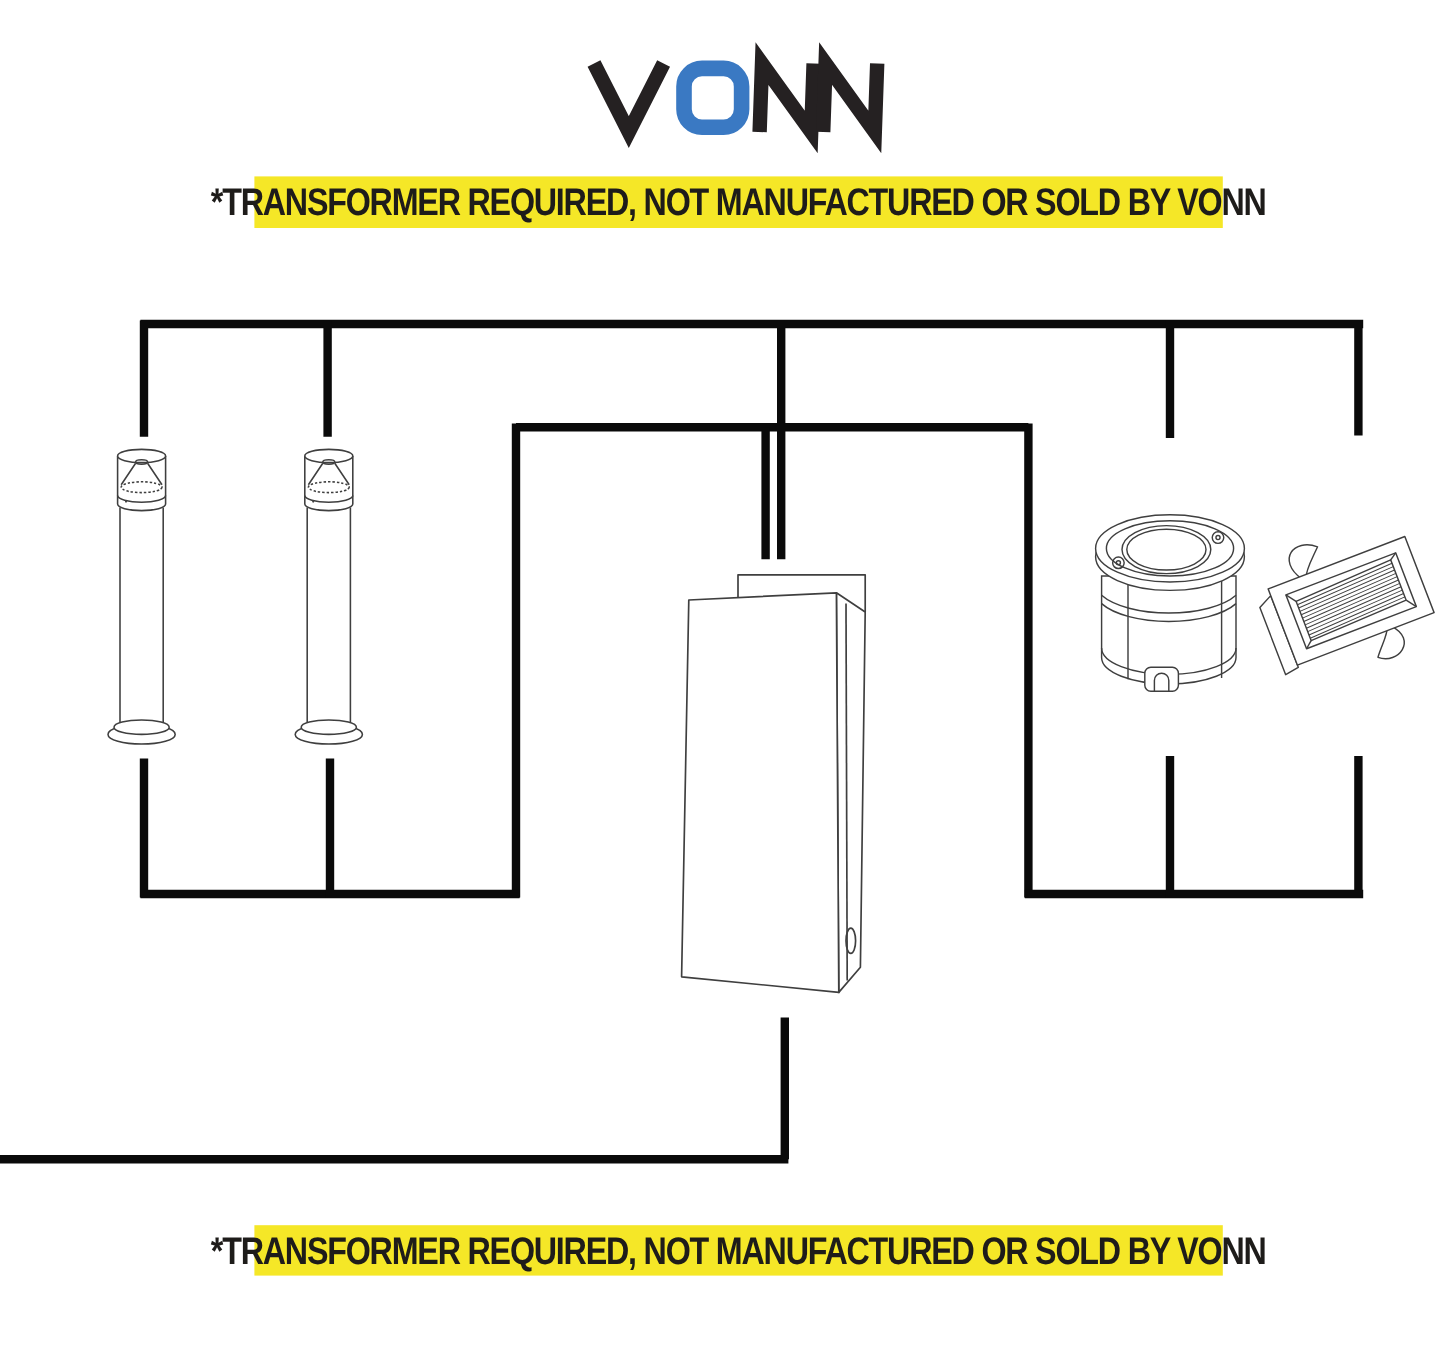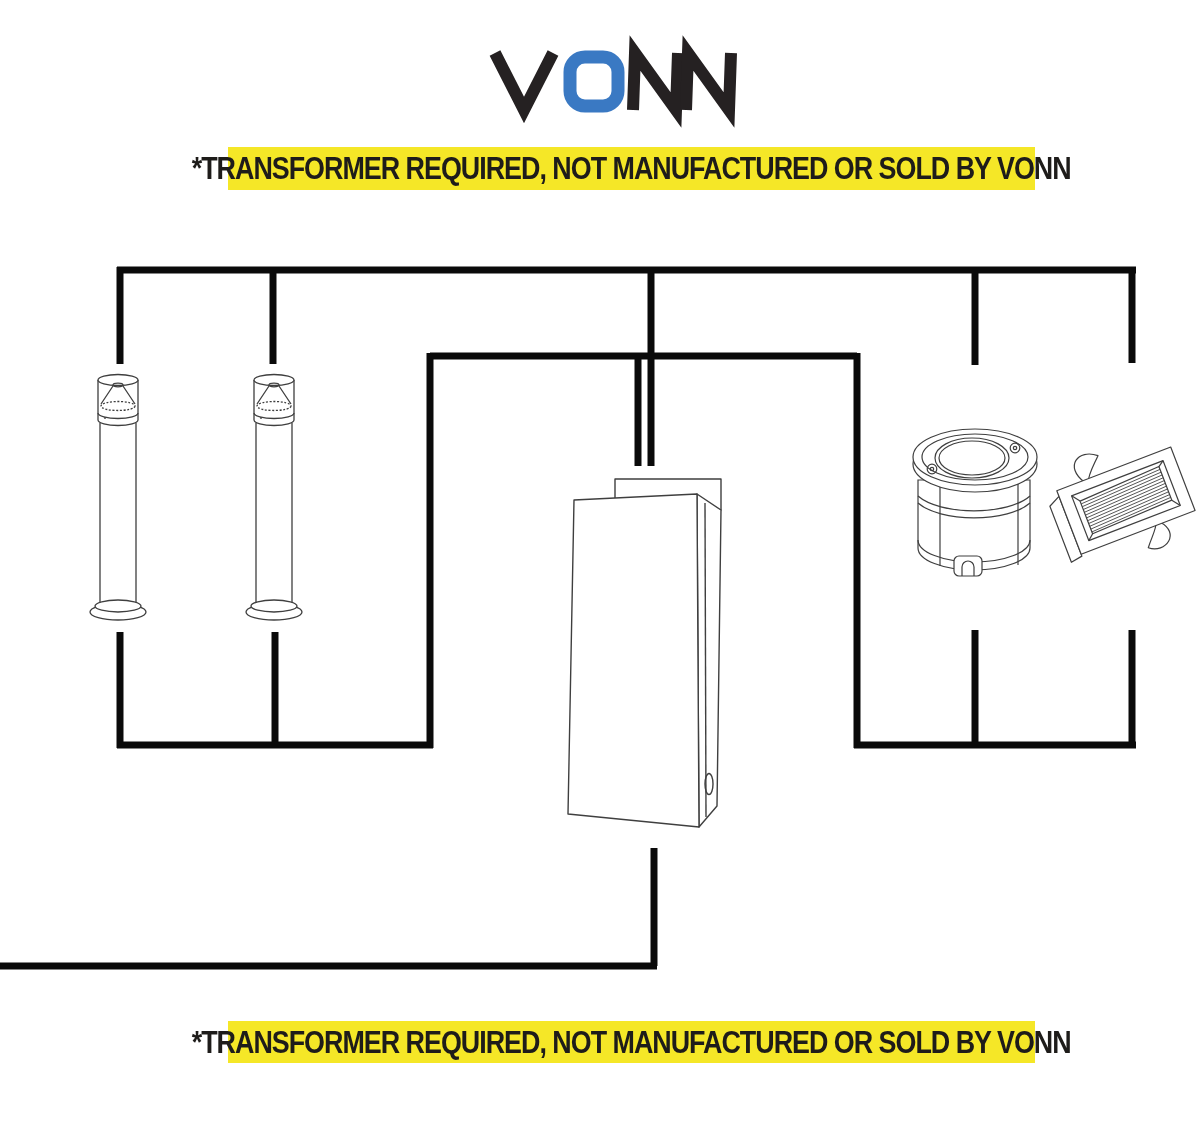--- a/index.html
+++ b/index.html
@@ -9,21 +9,21 @@
     width: 1200px;
     height: 1123px;
     background: #ffffff;
     overflow: hidden;
   }
   svg { overflow: visible; display: block; }
   .wiring-layer { position: absolute; left: 0; top: 0; }
   .logo-svg { position: absolute; left: 486px; top: 44px; }
   .banner {
     position: absolute;
-    left: 228px;
+    left: 212px;
     width: 807px;
     height: 43px;
     display: flex;
     align-items: center;
     justify-content: center;
     font-weight: bold;
     font-size: 32px;
     letter-spacing: -1.2px;
     white-space: nowrap;
   }

